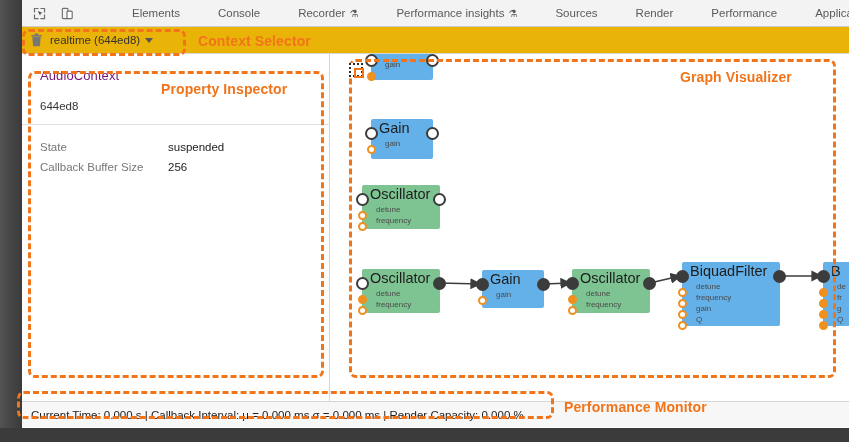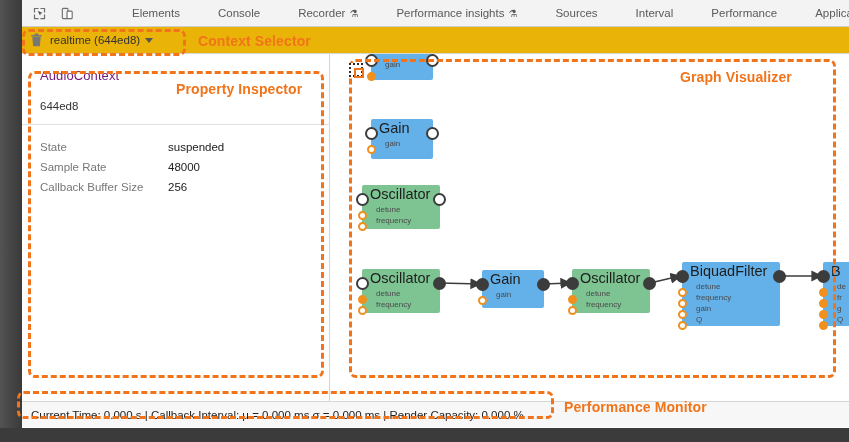--- a/index.html
+++ b/index.html
@@ -289,21 +289,21 @@
           <span class="flask">⚗</span>
         </div>
       <div class="tab">
           <span>Performance insights</span>
           <span class="flask">⚗</span>
         </div>
       <div class="tab">
           <span>Sources</span>
         </div>
       <div class="tab">
-          <span>Interval</span>
+          <span>Render</span>
         </div>
       <div class="tab">
           <span>Performance</span>
         </div>
       <div class="tab">
           <span>Applicatio</span>
         </div>
     </div>
 
     <div class="ctx-row">
@@ -326,24 +326,20 @@
 
       <div class="inspector">
         <div class="insp-title">AudioContext</div>
         <div class="insp-id">644ed8</div>
         <div class="insp-rule"></div>
         <table class="prop-table">
           <tbody>
               <tr>
             <td class="prop-key">State</td>
             <td class="prop-val">suspended</td>
-          </tr>
-          <tr>
-            <td class="prop-key">Sample Rate</td>
-            <td class="prop-val">48000</td>
           </tr>
           <tr>
             <td class="prop-key">Callback Buffer Size</td>
             <td class="prop-val">256</td>
           </tr>
         </tbody>
           </table>
       </div>
 
       <div class="graph" id="graph-canvas">
@@ -458,21 +454,21 @@
       <div class="perf-text">Current Time: 0.000 s | Callback Interval: μ = 0.000 ms σ = 0.000 ms | Render Capacity: 0.000 %</div>
     </div>
   </div>
 
   <div class="bottom-strip"></div>
 
   <div class="anno-box" style="left:22px; top:29px; width:164px; height:27px;"></div>
   <div class="anno-label" style="left:198px; top:33px;">Context Selector</div>
 
   <div class="anno-box" style="left:28px; top:71px; width:296px; height:307px;"></div>
-  <div class="anno-label" style="left:176px; top:81px;">Property Inspector</div>
+  <div class="anno-label" style="left:161px; top:81px;">Property Inspector</div>
 
   <div class="anno-box" style="left:349px; top:59px; width:487px; height:319px;"></div>
   <div class="anno-label" style="left:680px; top:69px;">Graph Visualizer</div>
   <div class="anno-handle" style="left:349px; top:63px;"></div>
 
   <div class="anno-box" style="left:17px; top:391px; width:537px; height:28px;"></div>
   <div class="anno-label" style="left:564px; top:399px;">Performance Monitor</div>
 
 </div>
 

